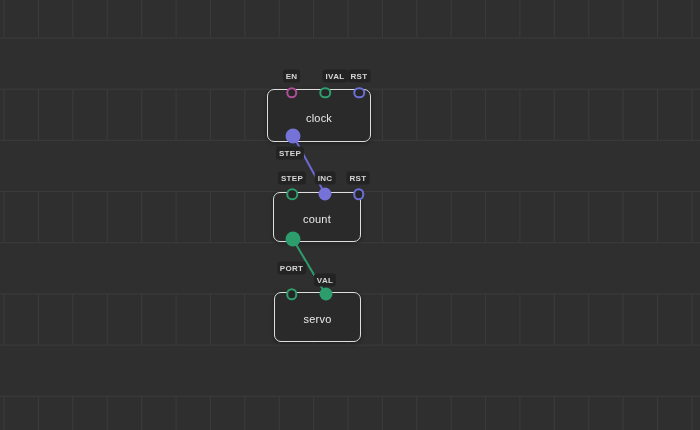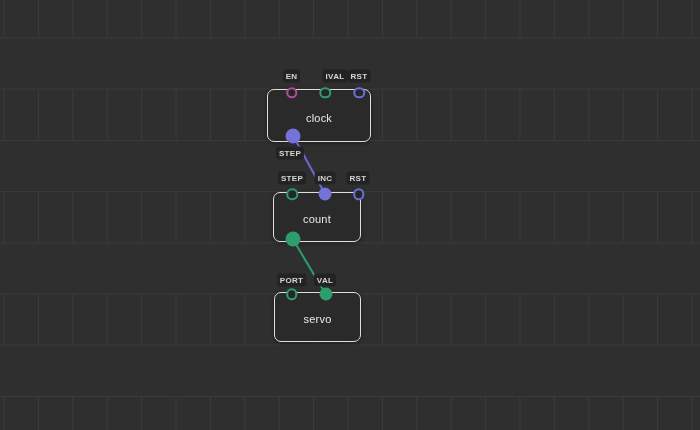--- a/index.html
+++ b/index.html
@@ -78,18 +78,18 @@
   <span class="pin-label" style="left:290px;top:153px">STEP</span>
 
   <span class="pin-label" style="left:292px;top:178px">STEP</span>
   <span class="pin-label" style="left:325px;top:178px">INC</span>
   <span class="pin-label" style="left:358px;top:178px">RST</span>
   <div class="pin ring" style="left: 292px; top: 194px; border-color: rgb(47, 158, 108);"></div>
   <div class="pin fill-in" style="left: 325px; top: 194px; background-color: rgb(117, 114, 216);"></div>
   <div class="pin ring" style="left: 358.5px; top: 194px; border-color: rgb(107, 112, 214);"></div>
   <div class="pin fill-out" style="left: 292.5px; top: 238.5px; background-color: rgb(45, 157, 109);"></div>
 
-  <span class="pin-label" style="left:291.5px;top:280px">PORT</span>
+  <span class="pin-label" style="left:291.5px;top:268px">PORT</span>
   <span class="pin-label" style="left:325px;top:280px">VAL</span>
   <div class="pin ring" style="left: 291.5px; top: 294px; border-color: rgb(47, 158, 108);"></div>
   <div class="pin fill-in" style="left: 325.5px; top: 294px; background-color: rgb(45, 157, 109);"></div>
 
 </div>
 
 </body></html>

